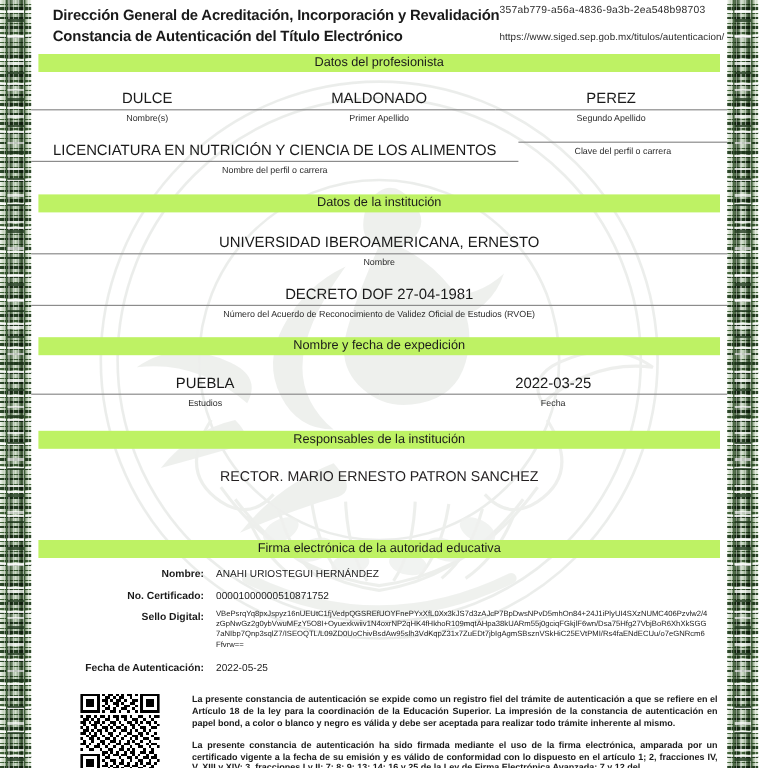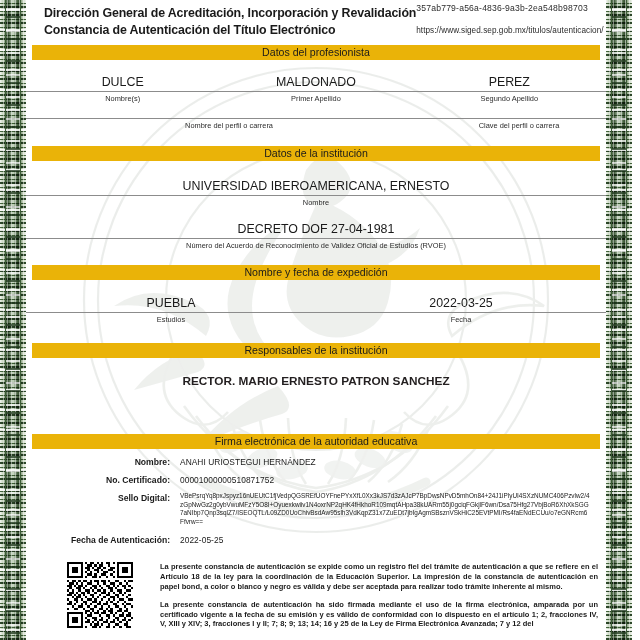--- a/index.html
+++ b/index.html
@@ -66,21 +66,21 @@
   .header-left .h-line{
     font-size:12.4px;font-weight:bold;line-height:17px;
     letter-spacing:-.15px;color:#1a1a1a;white-space:nowrap;}
   .header-right{text-align:left;padding-top:0px;padding-right:6px;}
   .uuid{font-size:8.6px;color:#2b2b2b;line-height:11px;letter-spacing:.2px;
     font-family:"Liberation Sans", sans-serif;}
   .url{font-size:8.2px;color:#2b2b2b;margin-top:12px;letter-spacing:.05px;}
 
   
   .section-bar{
-    background:#eab308;color:#1a1a1a;text-align:center;
+    background:#bef264;color:#1a1a1a;text-align:center;
     font-size:10.6px;line-height:15px;height:15px;
     margin:0 6px 0 6px;
   }
 
   
   .fields{display:flex;}
   .field{position:relative;text-align:center;}
   .field .val{
     font-size:12.4px;color:#1a1a1a;line-height:16px;
     padding:0 2px;white-space:nowrap;
@@ -202,20 +202,21 @@
       <div class="field" style="flex:0 0 33.33%">
         <div class="val">PEREZ</div>
         <div class="rule"></div>
         <div class="cap">Segundo Apellido</div>
       </div>
     </div>
 
     <div style="height:13px"></div>
     <div class="fields">
       <div class="field" style="flex:0 0 70%">
+        <div class="val">LICENCIATURA EN NUTRICIÓN Y CIENCIA DE LOS ALIMENTOS</div>
         <div class="rule"></div>
         <div class="cap">Nombre del perfil o carrera</div>
       </div>
       <div class="field" style="flex:0 0 30%">
         <div class="rule"></div>
         <div class="cap">Clave del perfil o carrera</div>
       </div>
     </div>
 
     <div style="height:15px"></div>
@@ -256,21 +257,21 @@
         <div class="rule"></div>
         <div class="cap">Fecha</div>
       </div>
     </div>
 
     <div style="height:18px"></div>
 
     <div class="section-bar">Responsables de la institución</div>
 
     <div style="height:16px"></div>
-    <div style="text-align:center;font-weight:bold;">
+    <div style="text-align:center;">
       <div class="val" style="font-size:11.8px;">RECTOR. MARIO ERNESTO PATRON SANCHEZ</div>
     </div>
 
     <div style="height:46px"></div>
 
     <div class="section-bar">Firma electrónica de la autoridad educativa</div>
 
     <div class="sig-rows">
       <div class="sig-row">
         <div class="sig-label">Nombre:</div>

